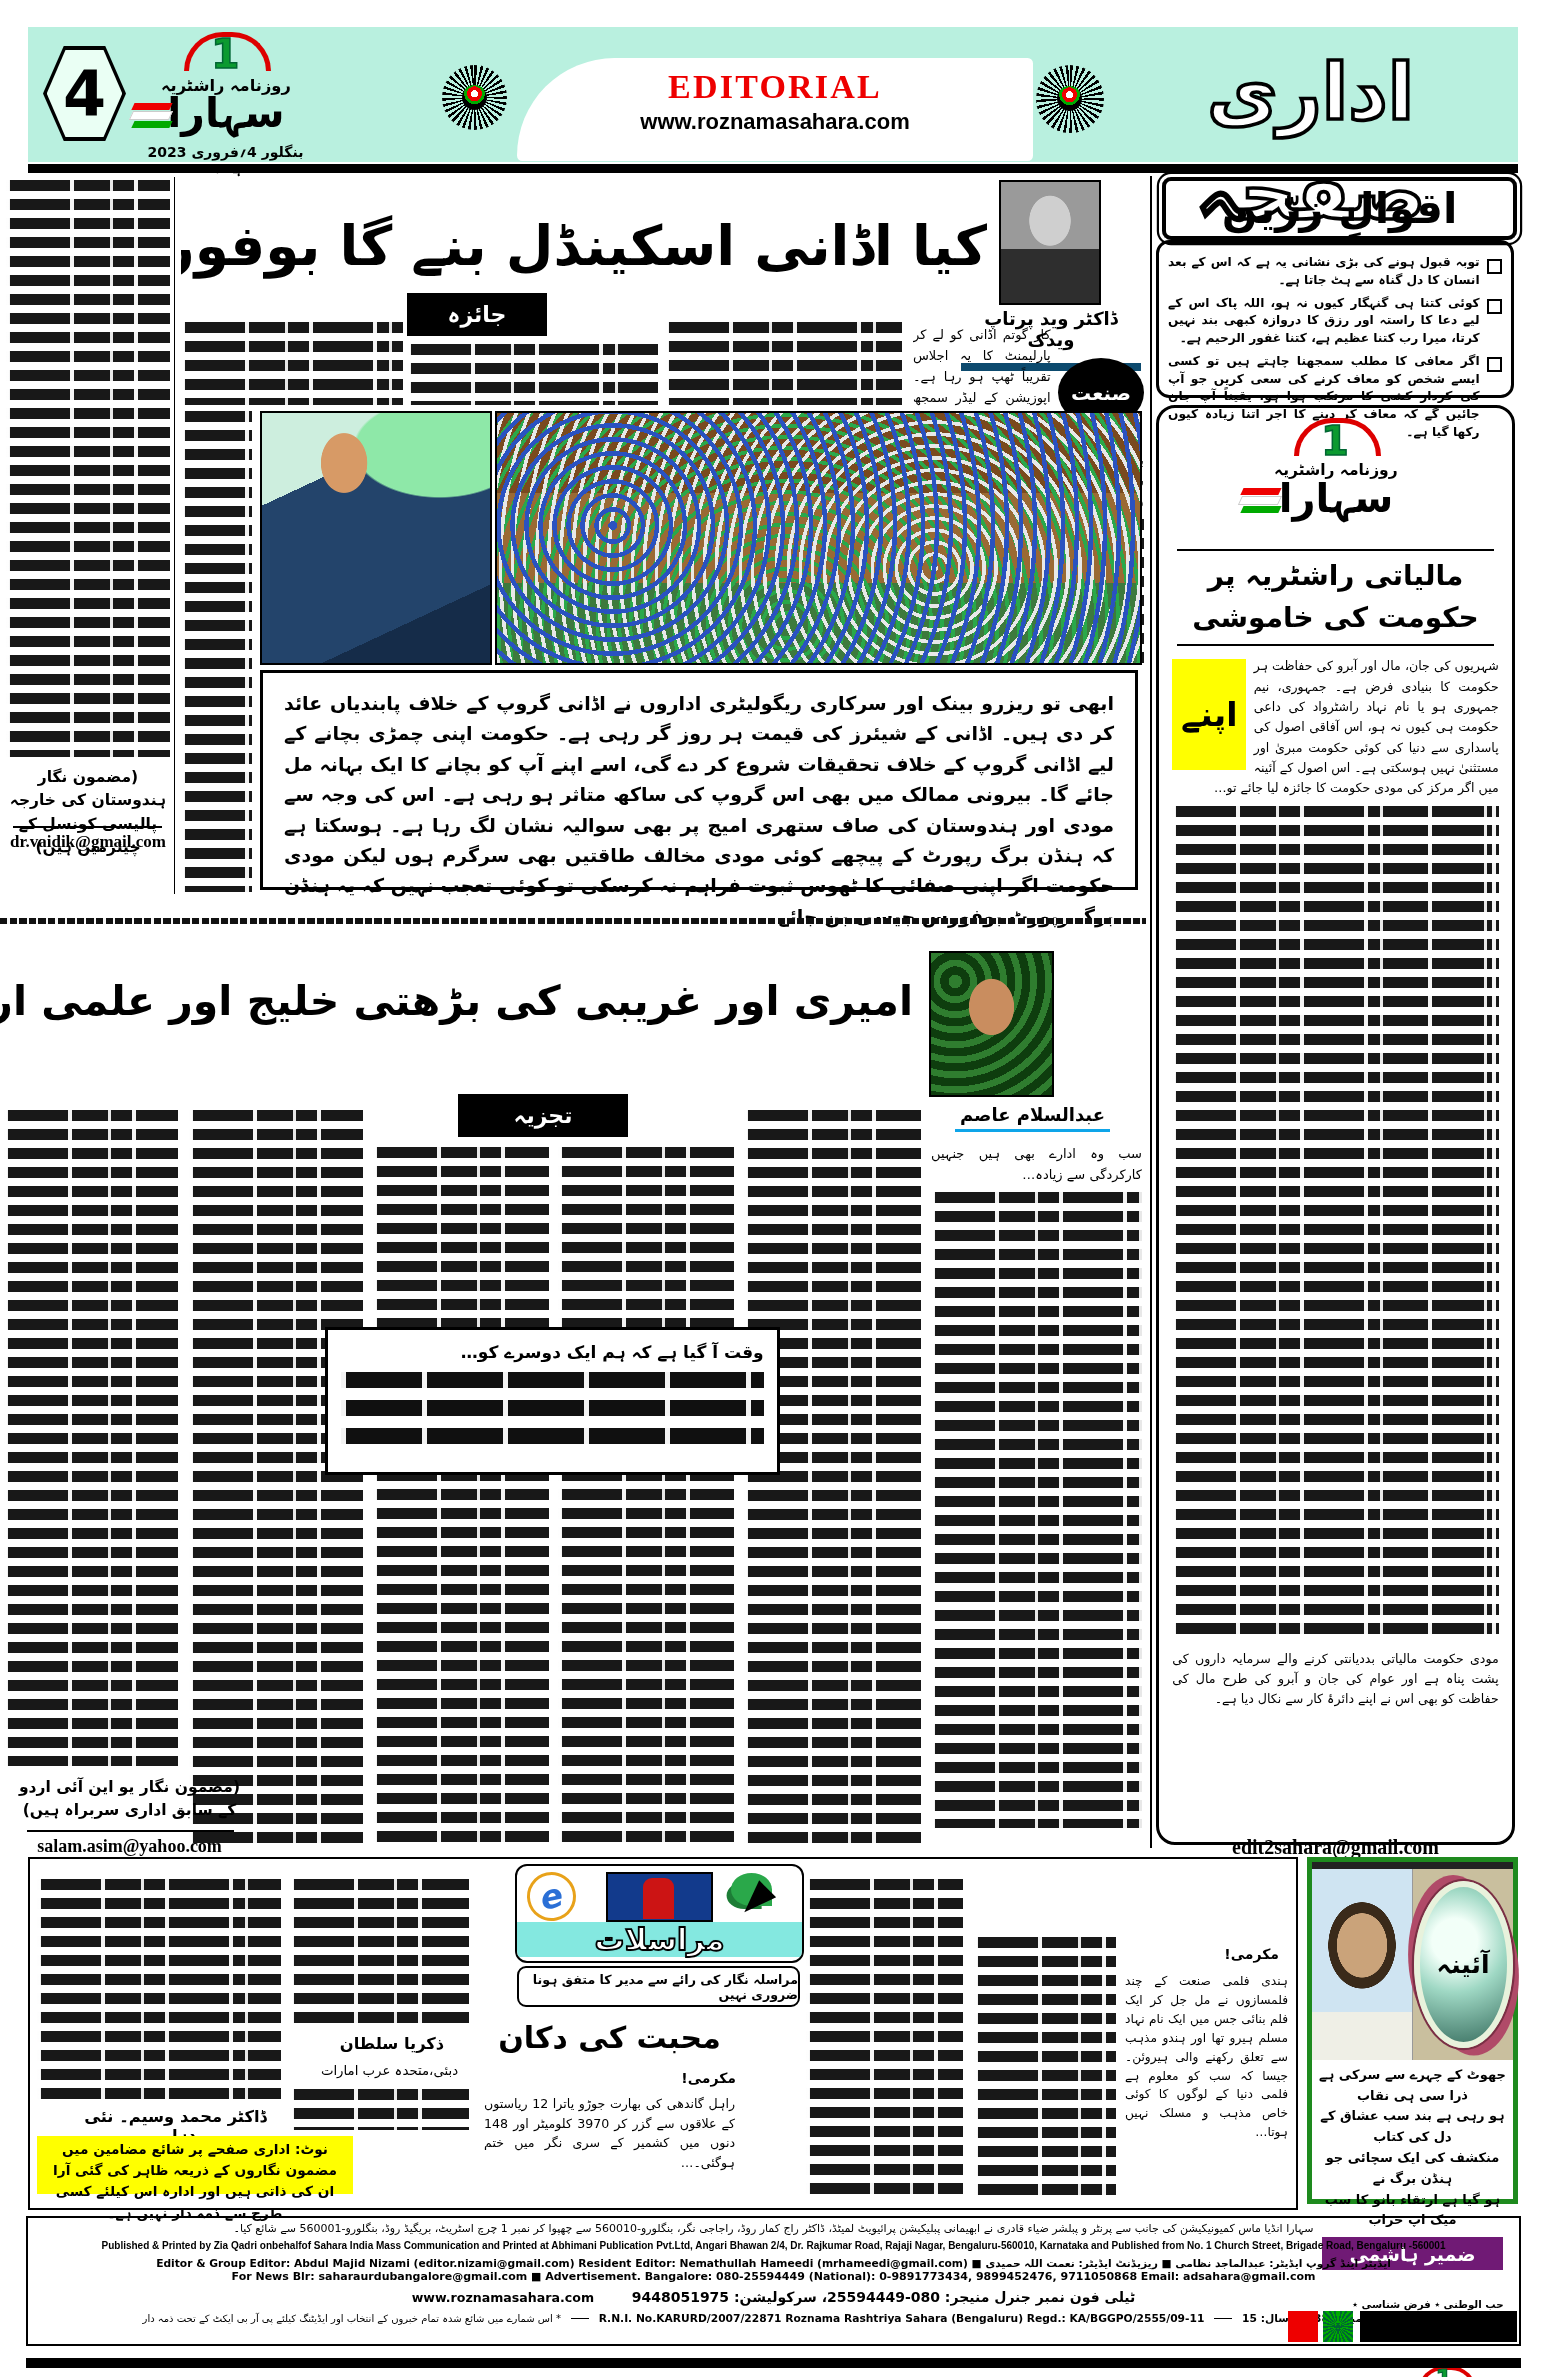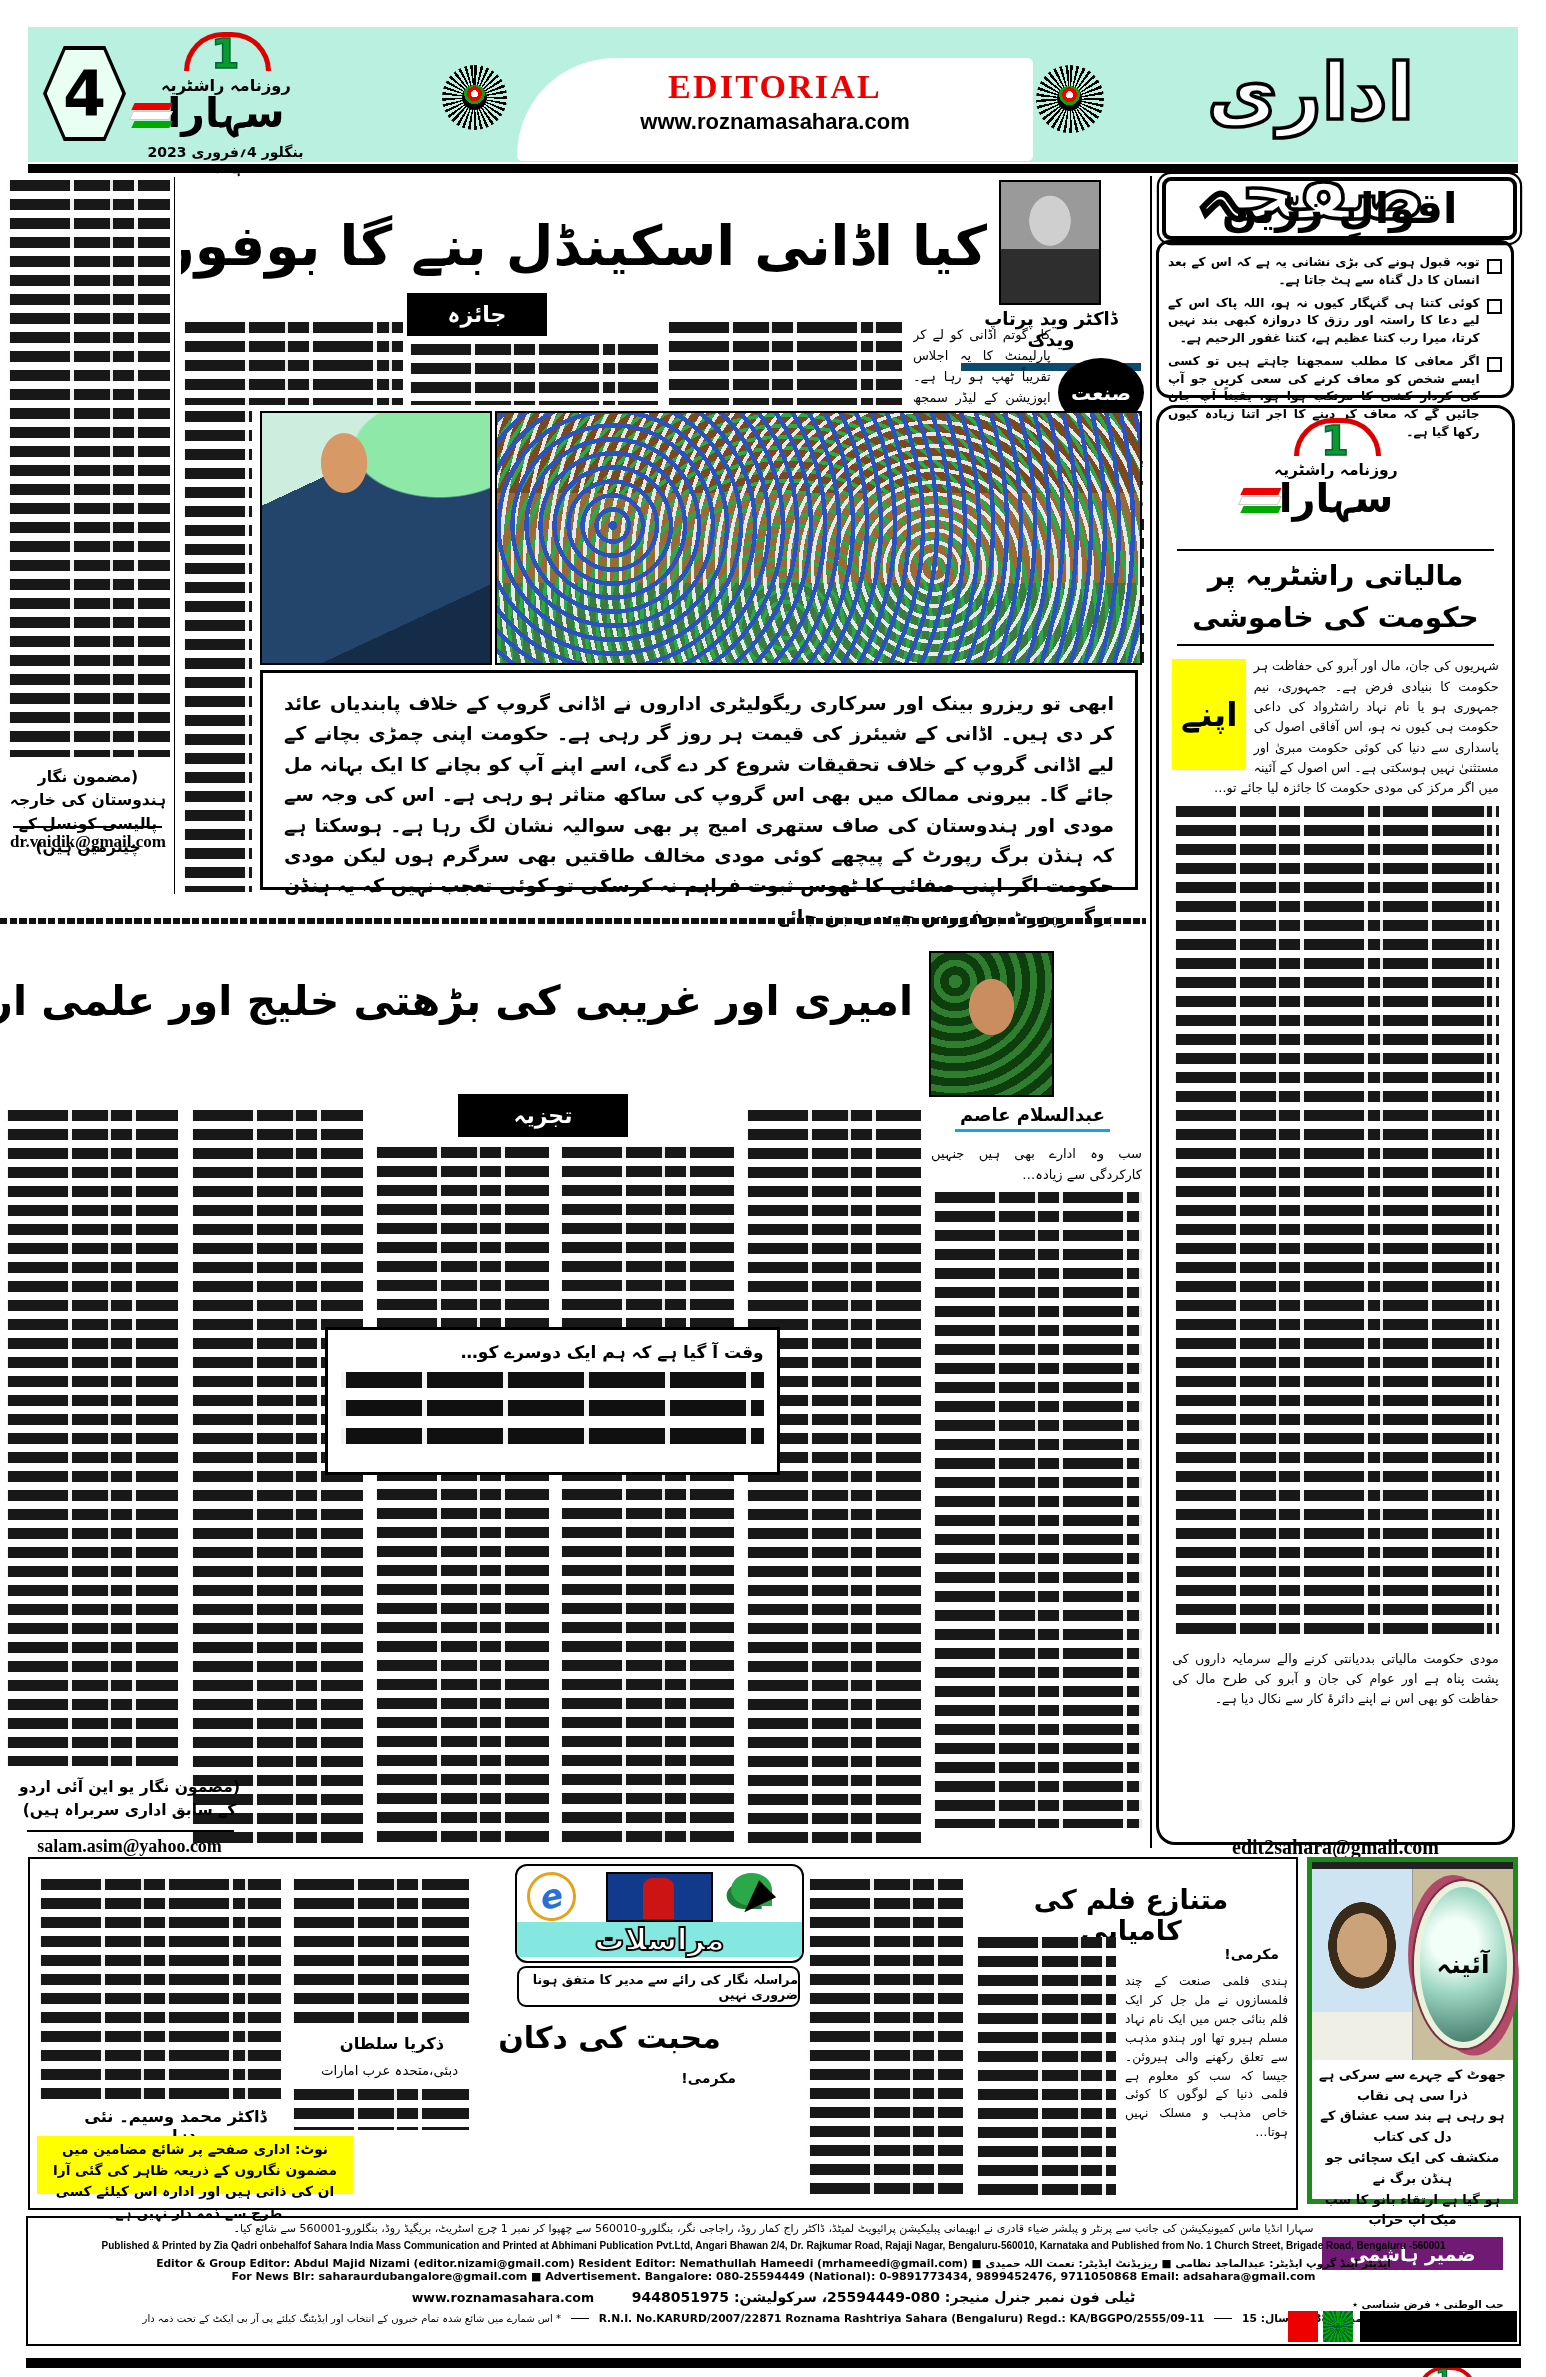--- a/index.html
+++ b/index.html
@@ -264,24 +264,24 @@
   <div class="abs ur b" style="left:70px;top:2107px;width:211px;font-size:16.3px;text-align:center;">ڈاکٹر محمد وسیم۔ نئی دہلی</div>
   <div class="abs yellowbox ur b ctr" style="left:37px;top:2136px;width:316px;height:58px;font-size:13.7px;line-height:1.55;padding:3px 6px;box-sizing:border-box;">نوٹ: اداری صفحے پر شائع مضامین میں مضمون نگاروں کے ذریعہ ظاہر کی گئی آرا ان کی ذاتی ہیں اور ادارہ اس کیلئے کسی طرح سے ذمہ دار نہیں ہے۔</div>
 
   <div class="abs gk" style="left:290px;top:1879px;width:179px;height:148px;"></div>
   <div class="abs ur b ctr" style="left:318px;top:2034px;width:148px;font-size:16.3px;">ذکریا سلطان</div>
   <div class="abs ur ctr" style="left:310px;top:2063px;width:159px;font-size:13.3px;">دبئی،متحدہ عرب امارات</div>
   <div class="abs gk" style="left:290px;top:2089px;width:179px;height:41px;"></div>
 
   <div class="abs ur b ctr" style="left:484px;top:2020px;width:251px;font-size:30px;">محبت کی دکان</div>
   <div class="abs ur b" style="left:669px;top:2070px;width:67px;font-size:14px;">مکرمی!</div>
+  <div class="abs ur just" style="left:484px;top:2094px;width:251px;height:103px;font-size:12.6px;line-height:1.55;overflow:hidden;">راہل گاندھی کی بھارت جوڑو یاترا 12 ریاستوں کے علاقوں سے گزر کر 3970 کلومیٹر اور 148 دنوں میں کشمیر کے سری نگر میں ختم ہوگئی۔…</div>
 
   <div class="abs gk" style="left:806px;top:1879px;width:157px;height:318px;"></div>
 
-  <div class="abs ur b ctr" style="left:983px;top:1884px;width:296px;font-size:27px;">متنازع فلم کی کامیابی</div>
   <div class="abs ur b" style="left:1212px;top:1946px;width:67px;font-size:14px;">مکرمی!</div>
   <div class="abs ur just" style="left:1125px;top:1972px;width:163px;height:222px;font-size:12.2px;line-height:1.55;overflow:hidden;">ہندی فلمی صنعت کے چند فلمسازوں نے مل جل کر ایک فلم بنائی جس میں ایک نام نہاد مسلم ہیرو تھا اور ہندو مذہب سے تعلق رکھنے والی ہیروئن۔ جیسا کہ سب کو معلوم ہے فلمی دنیا کے لوگوں کا کوئی خاص مذہب و مسلک نہیں ہوتا…</div>
   <div class="abs gk" style="left:974px;top:1937px;width:142px;height:259px;"></div>
 
   <div class="abs" style="left:1307px;top:1857px;width:211px;height:347px;border:5.2px solid #1e8a1e;box-sizing:border-box;background:#fff;">
     <div style="height:7.4px;background:#222;"></div>
     <div style="display:flex;height:191px;">
       <div class="ph-man" style="width:50%;border-right:1.5px solid #999;"></div>
       <div class="mirror-panel" style="width:50%;">
         <div class="mirror">

